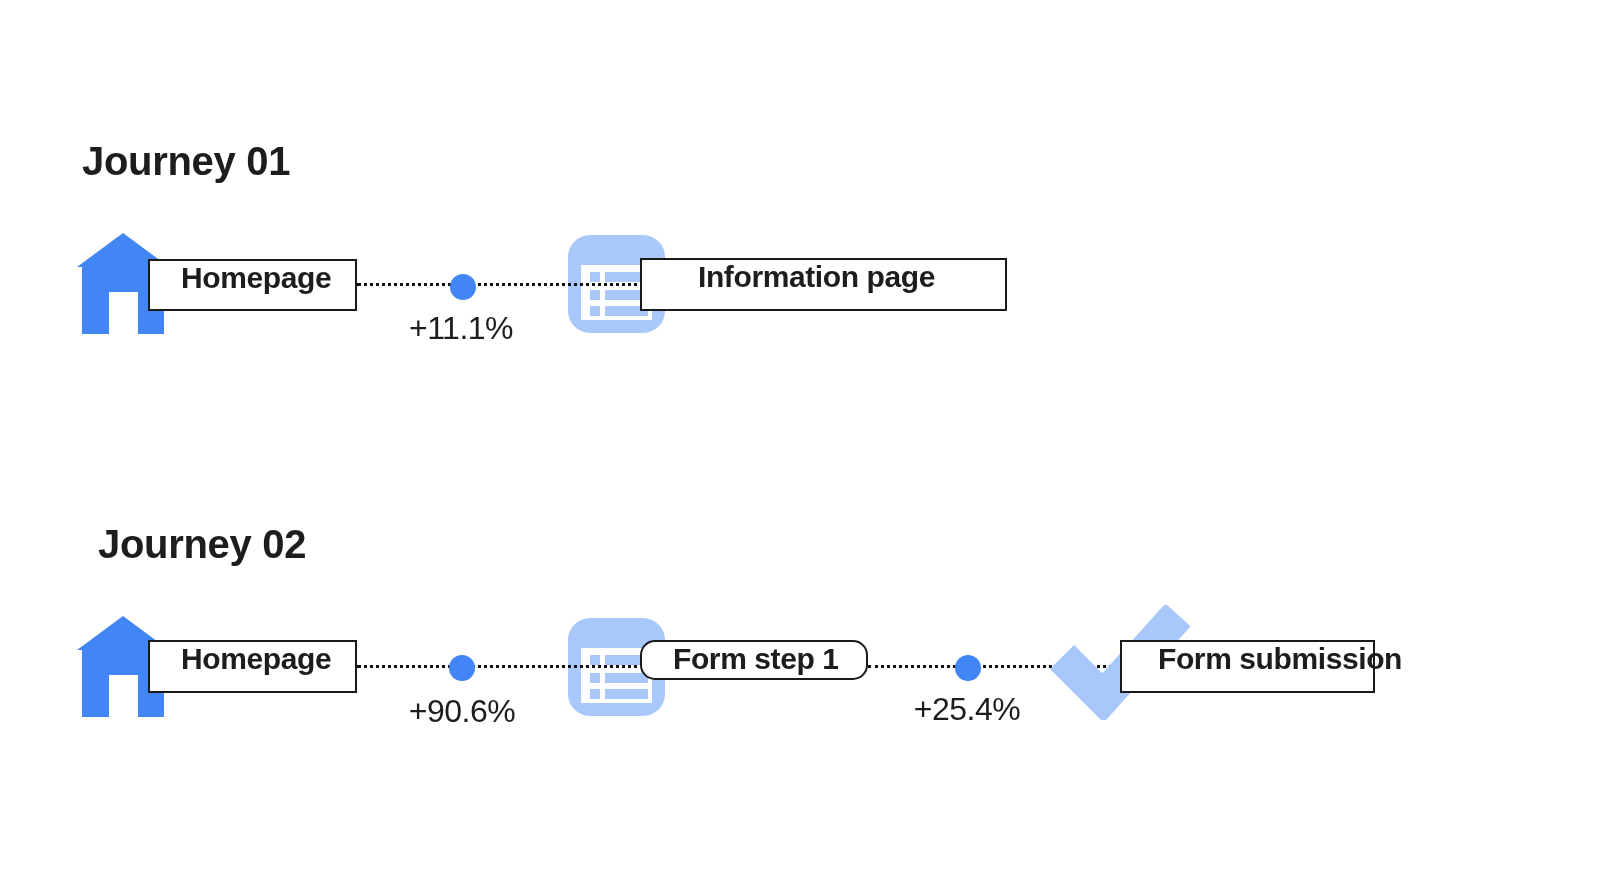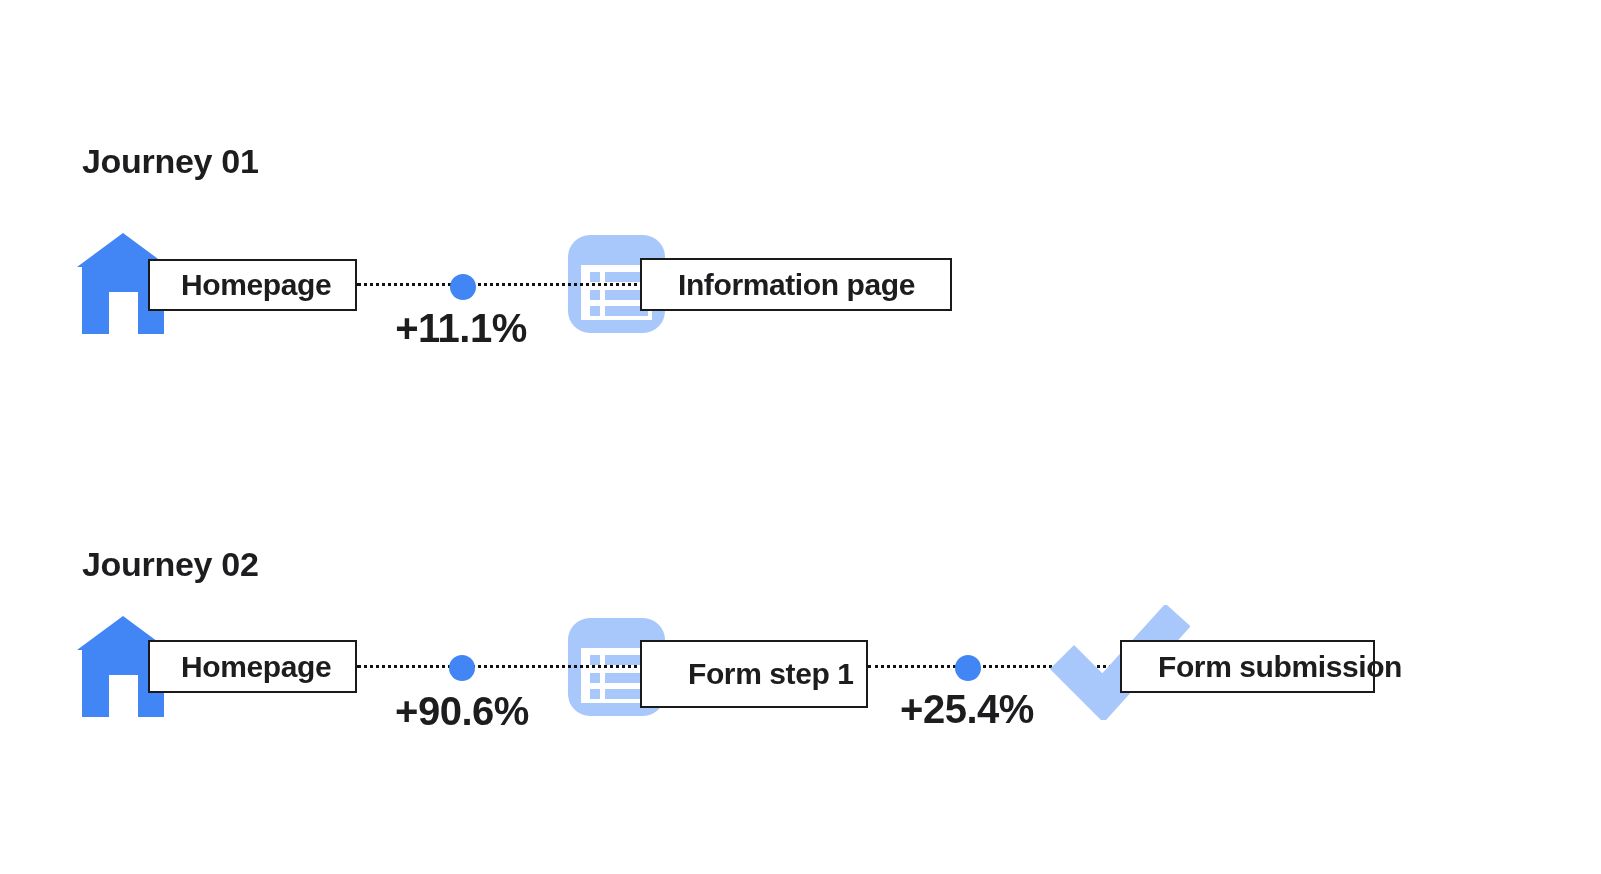--- a/index.html
+++ b/index.html
@@ -12,39 +12,39 @@
   }
   html,body{margin:0;padding:0;background:var(--bg);}
   .canvas{
     position:relative;width:1601px;height:874px;background:var(--bg);
     overflow:hidden;
     font-family:"Liberation Sans","DejaVu Sans",sans-serif;
     color:var(--text-color);
   }
   .abs{position:absolute;}
   .journey-title{
-    font-size:34px;font-weight:700;line-height:40px;letter-spacing:-0.3px;
+    font-size:40px;font-weight:700;line-height:40px;letter-spacing:-0.3px;
     color:var(--text-color);white-space:nowrap;z-index:6;
   }
   .node-icon{z-index:1;}
   .check-layer{z-index:4;}
   .dotline{
     height:0;border-top:3px dotted var(--line-color);z-index:2;
   }
   .conv-dot{
     width:26px;height:26px;border-radius:50%;
     background:var(--primary-blue);z-index:3;
   }
   .pct{
-    font-size:40px;font-weight:700;line-height:36px;letter-spacing:-0.5px;
+    font-size:32px;font-weight:400;line-height:36px;letter-spacing:-0.5px;
     text-align:center;white-space:nowrap;z-index:6;color:var(--text-color);
   }
   .label-box{
     background:#ffffff;border:2px solid var(--box-border);
-    box-sizing:border-box;display:flex;align-items:center;
+    box-sizing:border-box;display:flex;
     padding-left:31px;z-index:5;
   }
   .label-box span{
     font-size:30px;font-weight:700;letter-spacing:-0.4px;white-space:nowrap;
     color:var(--text-color);
   }
   .fill-primary{fill:var(--primary-blue);}
   .fill-light{fill:var(--light-blue);}
   .stroke-light{stroke:var(--light-blue);}
 </style>
@@ -73,25 +73,25 @@
     <rect class="fill-light" x="0" y="0" width="97" height="98" rx="22"></rect>
     <rect x="13" y="30" width="71" height="55" fill="#ffffff"></rect>
     <rect class="fill-light" x="22" y="37" width="10" height="10"></rect>
     <rect class="fill-light" x="37" y="37" width="43" height="10"></rect>
     <rect class="fill-light" x="22" y="55" width="10" height="10"></rect>
     <rect class="fill-light" x="37" y="55" width="43" height="10"></rect>
     <rect class="fill-light" x="22" y="71" width="10" height="10"></rect>
     <rect class="fill-light" x="37" y="71" width="43" height="10"></rect>
   </svg>
 
-  <div class="abs label-box" style="left:640px;top:258px;width:312px;height:53px;padding-left:36px;">
+  <div class="abs label-box" style="left:640px;top:258px;width:367px;height:53px;padding-left:56px;">
     <span>Information page</span>
   </div>
 
-  <div class="abs journey-title" style="left:82px;top:524px;margin-top:20px;">Journey 02</div>
+  <div class="abs journey-title" style="left:98px;top:524px;">Journey 02</div>
 
   <svg class="abs node-icon" style="left:77px;top:616px;" width="92" height="101" viewBox="0 0 92 101" aria-hidden="true">
     <path class="fill-primary" d="M46 0 L0 34 L5 34 L5 101 L32 101 L32 59 L61 59 L61 101 L87 101 L87 34 L92 34 Z"></path>
   </svg>
 
   <div class="abs label-box" style="left:148px;top:640px;width:209px;height:53px;">
     <span>Homepage</span>
   </div>
 
   <div class="abs dotline" style="left:357px;top:665px;width:288px;"></div>
@@ -104,21 +104,21 @@
     <rect class="fill-light" x="0" y="0" width="97" height="98" rx="22"></rect>
     <rect x="13" y="30" width="71" height="55" fill="#ffffff"></rect>
     <rect class="fill-light" x="22" y="37" width="10" height="10"></rect>
     <rect class="fill-light" x="37" y="37" width="43" height="10"></rect>
     <rect class="fill-light" x="22" y="55" width="10" height="10"></rect>
     <rect class="fill-light" x="37" y="55" width="43" height="10"></rect>
     <rect class="fill-light" x="22" y="71" width="10" height="10"></rect>
     <rect class="fill-light" x="37" y="71" width="43" height="10"></rect>
   </svg>
 
-  <div class="abs label-box" style="left:640px;top:640px;width:228px;height:68px;padding-left:46px;">
+  <div class="abs label-box" style="left:640px;top:640px;width:228px;height:40px;padding-left:31px;border-radius:15px;">
     <span>Form step 1</span>
   </div>
 
   <div class="abs dotline" style="left:868px;top:665px;width:257px;"></div>
 
   <div class="abs conv-dot" style="left:955px;top:655px;"></div>
 
   <div class="abs pct" style="left:897px;top:691px;width:140px;">+25.4%</div>
 
   <svg class="abs check-layer" style="left:1050px;top:605px;" width="140" height="115" viewBox="0 0 140 115" aria-hidden="true">

